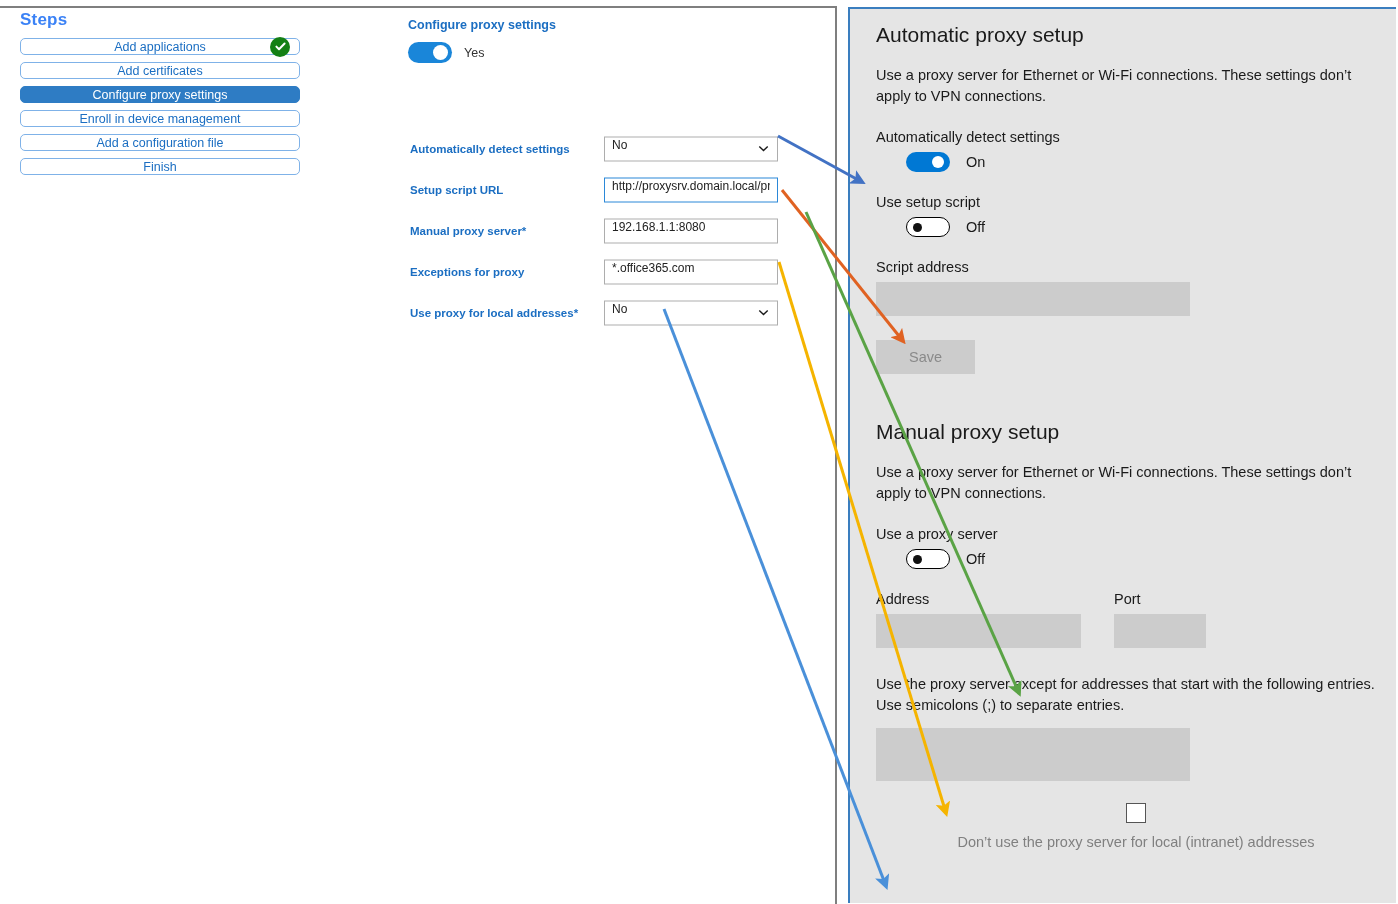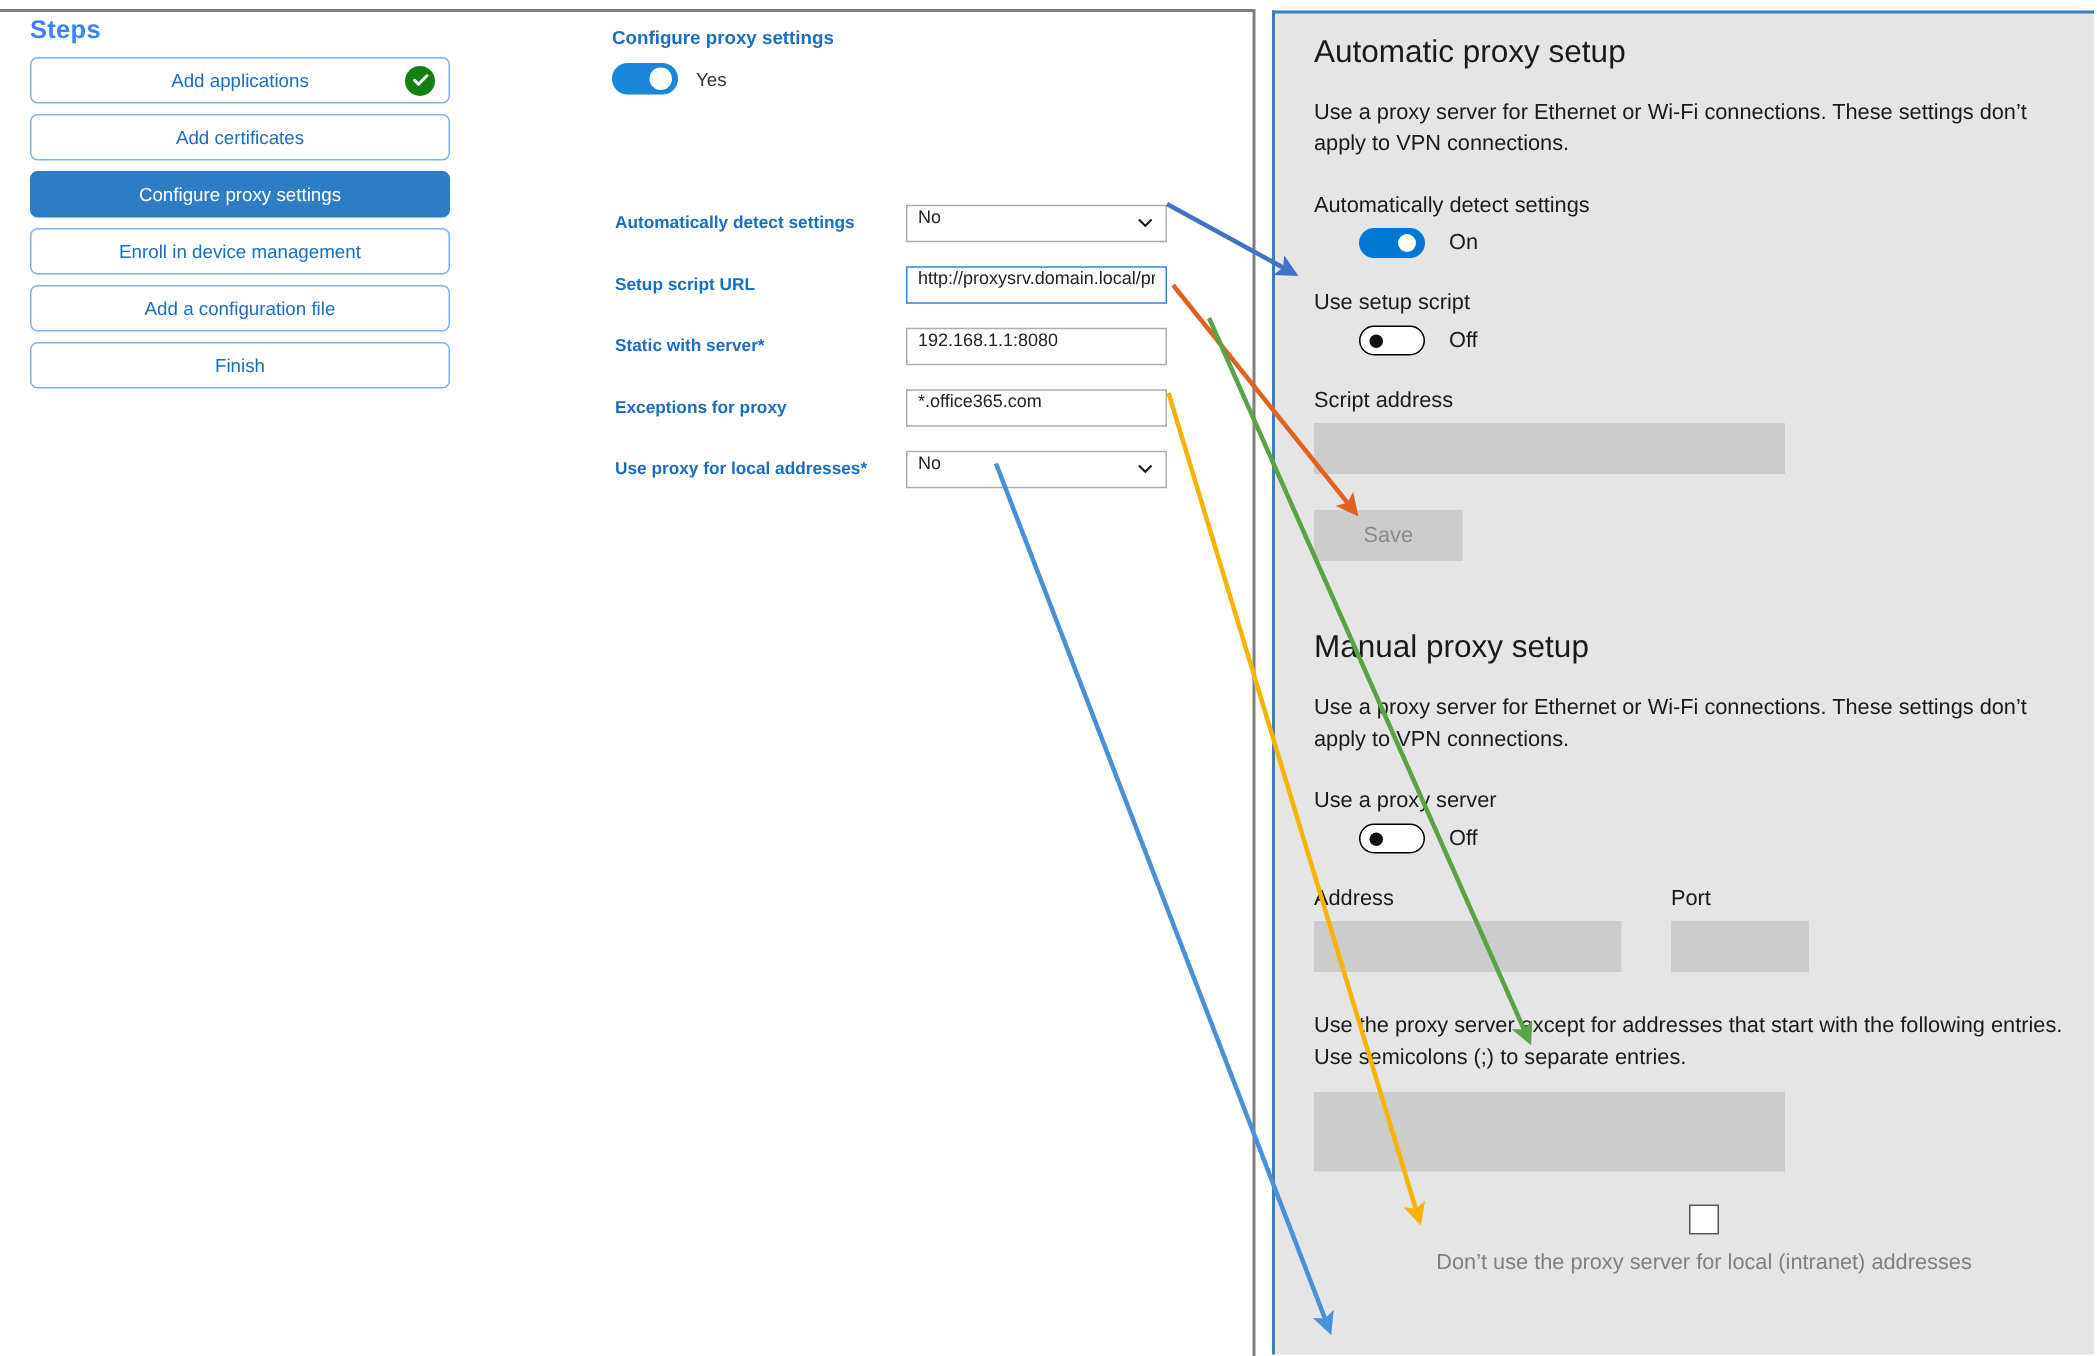--- a/index.html
+++ b/index.html
@@ -15,21 +15,21 @@
   .top-rule{position:absolute;left:0;top:6px;width:836px;height:2px;background:#7f7f7f;}
   .vdivider{position:absolute;left:835px;top:6px;width:2px;height:898px;background:#7f7f7f;}
 
   
   .steps-col{position:absolute;left:0;top:10px;width:320px;}
   .steps-title{
     font-size:17px;font-weight:bold;color:#3b82f6;
     padding-left:20px;margin-bottom:8px;letter-spacing:.2px;
   }
   .step-btn{
-    position:relative;margin:0 20px 7px 20px;height:31px;
+    position:relative;margin:0 20px 7px 20px;height:17px;
     border:1px solid #7fb2e8;border-radius:5px;background:#ffffff;
     display:flex;align-items:center;justify-content:center;
     font-size:12.5px;color:#1b6ec2;box-sizing:border-box;
   }
   .step-btn.active{background:#2e7cc4;border-color:#2e7cc4;color:#ffffff;}
   .step-check{
     position:absolute;right:9px;top:50%;transform:translateY(-50%);
     width:20px;height:20px;border-radius:50%;background:#148014;
     display:flex;align-items:center;justify-content:center;
   }
@@ -160,21 +160,21 @@
       </div>
 
       <div class="field-row">
         <div class="field-label"><span>Setup script URL</span></div>
         <div class="ctrl focused">
           <span class="val">http://proxysrv.domain.local/proxy.pa</span>
         </div>
       </div>
 
       <div class="field-row">
-        <div class="field-label"><span>Static with server</span><span class="req">*</span></div>
+        <div class="field-label"><span>Manual proxy server</span><span class="req">*</span></div>
         <div class="ctrl">
           <span class="val">192.168.1.1:8080</span>
         </div>
       </div>
 
       <div class="field-row">
         <div class="field-label"><span>Exceptions for proxy</span></div>
         <div class="ctrl">
           <span class="val">*.office365.com</span>
         </div>

